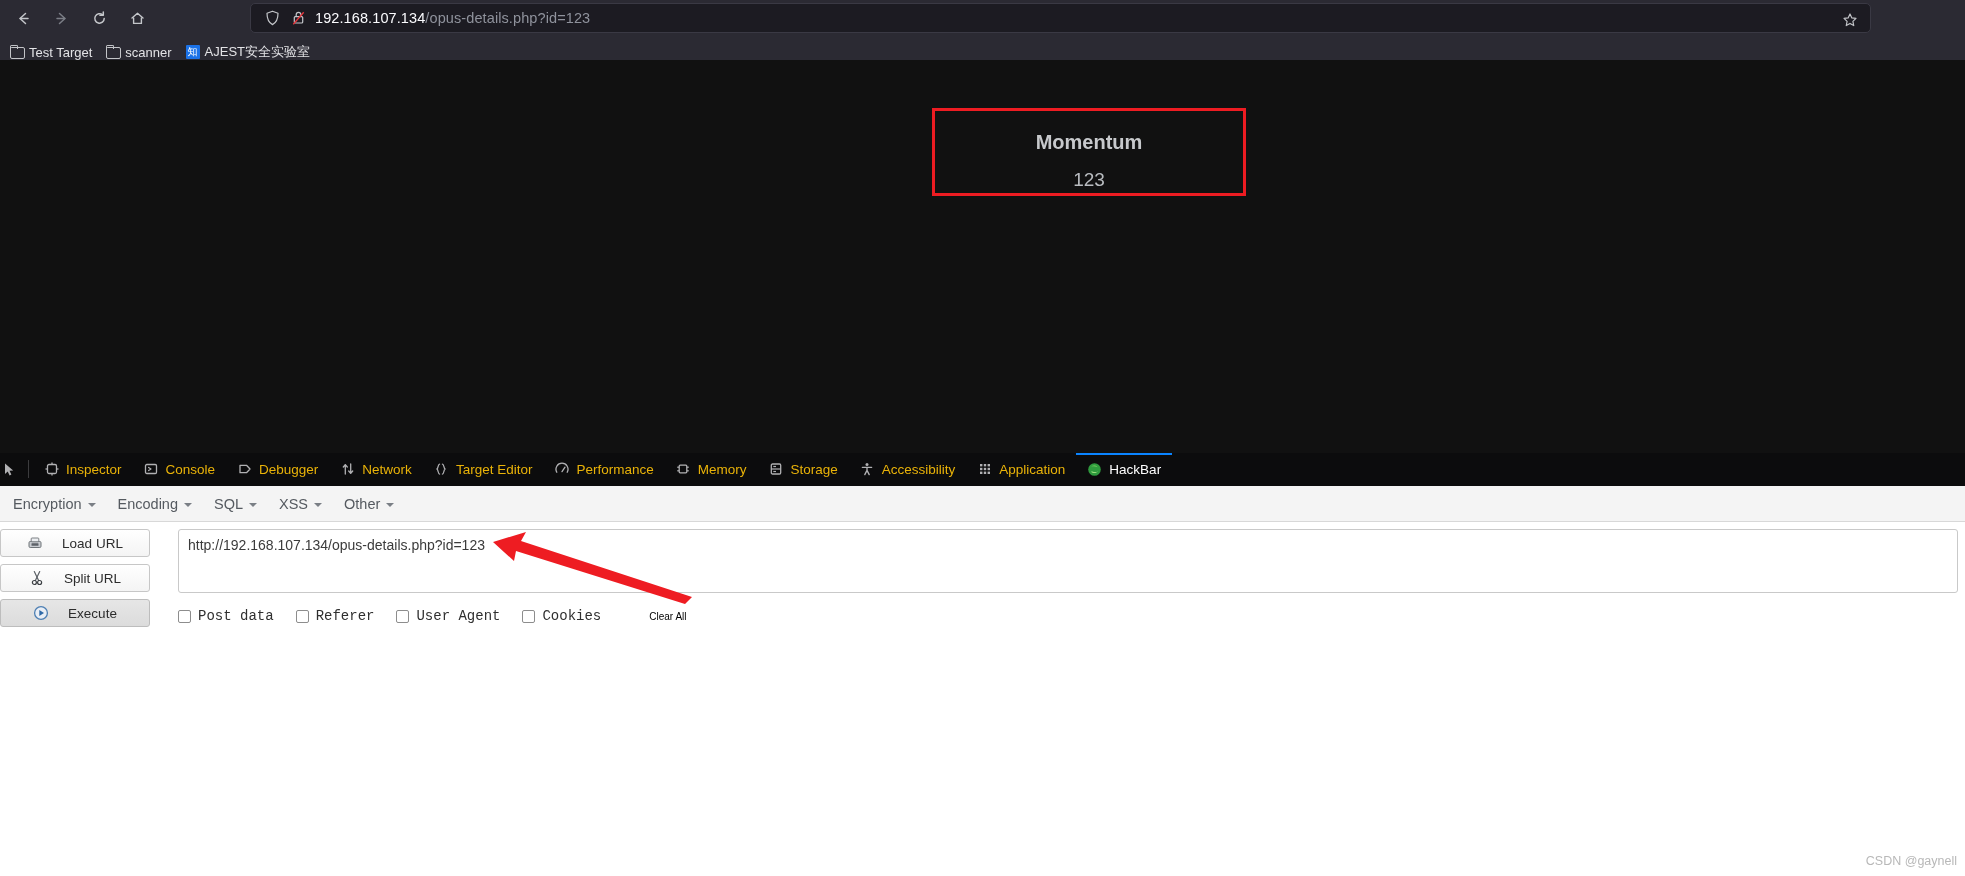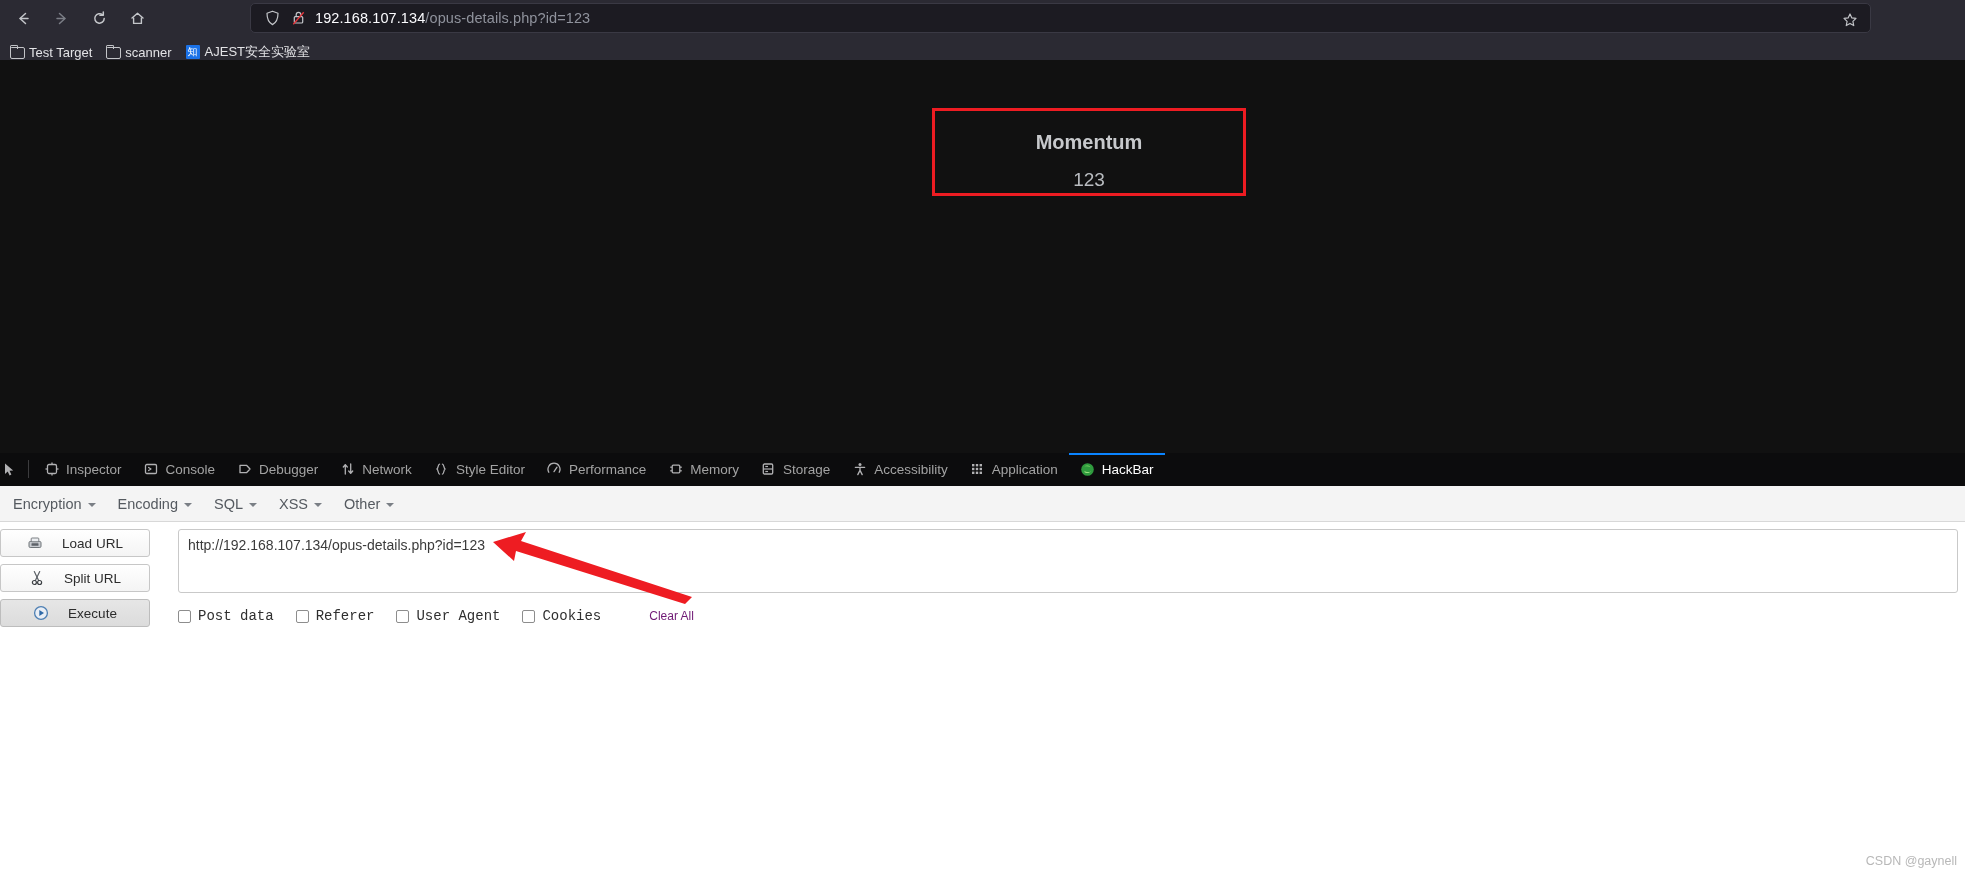--- a/index.html
+++ b/index.html
@@ -107,21 +107,21 @@
     display: flex; align-items: stretch;
     border-bottom: 1px solid #0c0c0d;
   }
   .dt-picker {
     width: 26px; display: flex; align-items: center; justify-content: flex-start;
     padding-left: 2px; color: #b1b1b3;
   }
   .dt-sep { width: 1px; background: #3c3c3e; margin: 7px 4px 7px 2px; }
   .dt-tab {
     display: flex; align-items: center; gap: 7px;
-    padding: 0 11px; color: #a3a3a3; font-size: 13.5px;
+    padding: 0 11px; color: #eab308; font-size: 13.5px;
     position: relative; white-space: nowrap;
   }
   .dt-tab.active { color: #ffffff; }
   .dt-tab.active::before {
     content: ""; position: absolute; left: 0; right: 0; top: 0; height: 2px;
     background: #0a84ff;
   }
   .dt-tab .ticon { display: flex; align-items: center; justify-content: center; width: 15px; height: 15px; flex: 0 0 auto; }
 
   
@@ -170,21 +170,21 @@
   .hb-checkrow {
     position: absolute; left: 178px; top: 86px;
     display: flex; align-items: center; gap: 22px;
     font-size: 14px; color: #2f2f2f;
   }
   .hb-check { display: flex; align-items: center; gap: 7px; font-family: Liberation Mono, monospace; }
   .hb-box {
     width: 13px; height: 13px; border: 1px solid #8d8d8d;
     background: #fff; border-radius: 2px; flex: 0 0 auto;
   }
-  .hb-clear { color: #701a75; font-size: 12px; margin-left: 26px; }
+  .hb-clear { color: #000000; font-size: 10px; margin-left: 26px; }
 
   .hb-scroll {
     position: absolute; right: 0px; top: 33px; width: 8px; height: 36px;
   }
   .hb-scroll-thumb {
     position: absolute; right: 1px; top: 8px; width: 6px; height: 20px;
     background: #3b7fd4; border-radius: 3px;
   }
 
   
@@ -326,21 +326,21 @@
         <span>Network</span>
       </div>
 
       <div class="dt-tab">
         <span class="ticon">
           <svg width="14" height="14" viewBox="0 0 14 14">
               <path d="M5.6 2 C4 2 4.4 5.8 3 7 C4.4 8.2 4 12 5.6 12" fill="none" stroke="#b1b1b3" stroke-width="1.25" stroke-linecap="round"></path>
               <path d="M8.4 2 C10 2 9.6 5.8 11 7 C9.6 8.2 10 12 8.4 12" fill="none" stroke="#b1b1b3" stroke-width="1.25" stroke-linecap="round"></path>
             </svg>
         </span>
-        <span>Style Editor</span>
+        <span>Target Editor</span>
       </div>
 
       <div class="dt-tab">
         <span class="ticon">
           <svg width="14" height="14" viewBox="0 0 14 14">
               <path d="M1.8 10.2 A6 6 0 1 1 12.2 10.2" fill="none" stroke="#b1b1b3" stroke-width="1.3" stroke-linecap="round"></path>
               <line x1="7" y1="9.6" x2="10" y2="5.2" stroke="#b1b1b3" stroke-width="1.3" stroke-linecap="round"></line>
             </svg>
         </span>
         <span>Performance</span>

